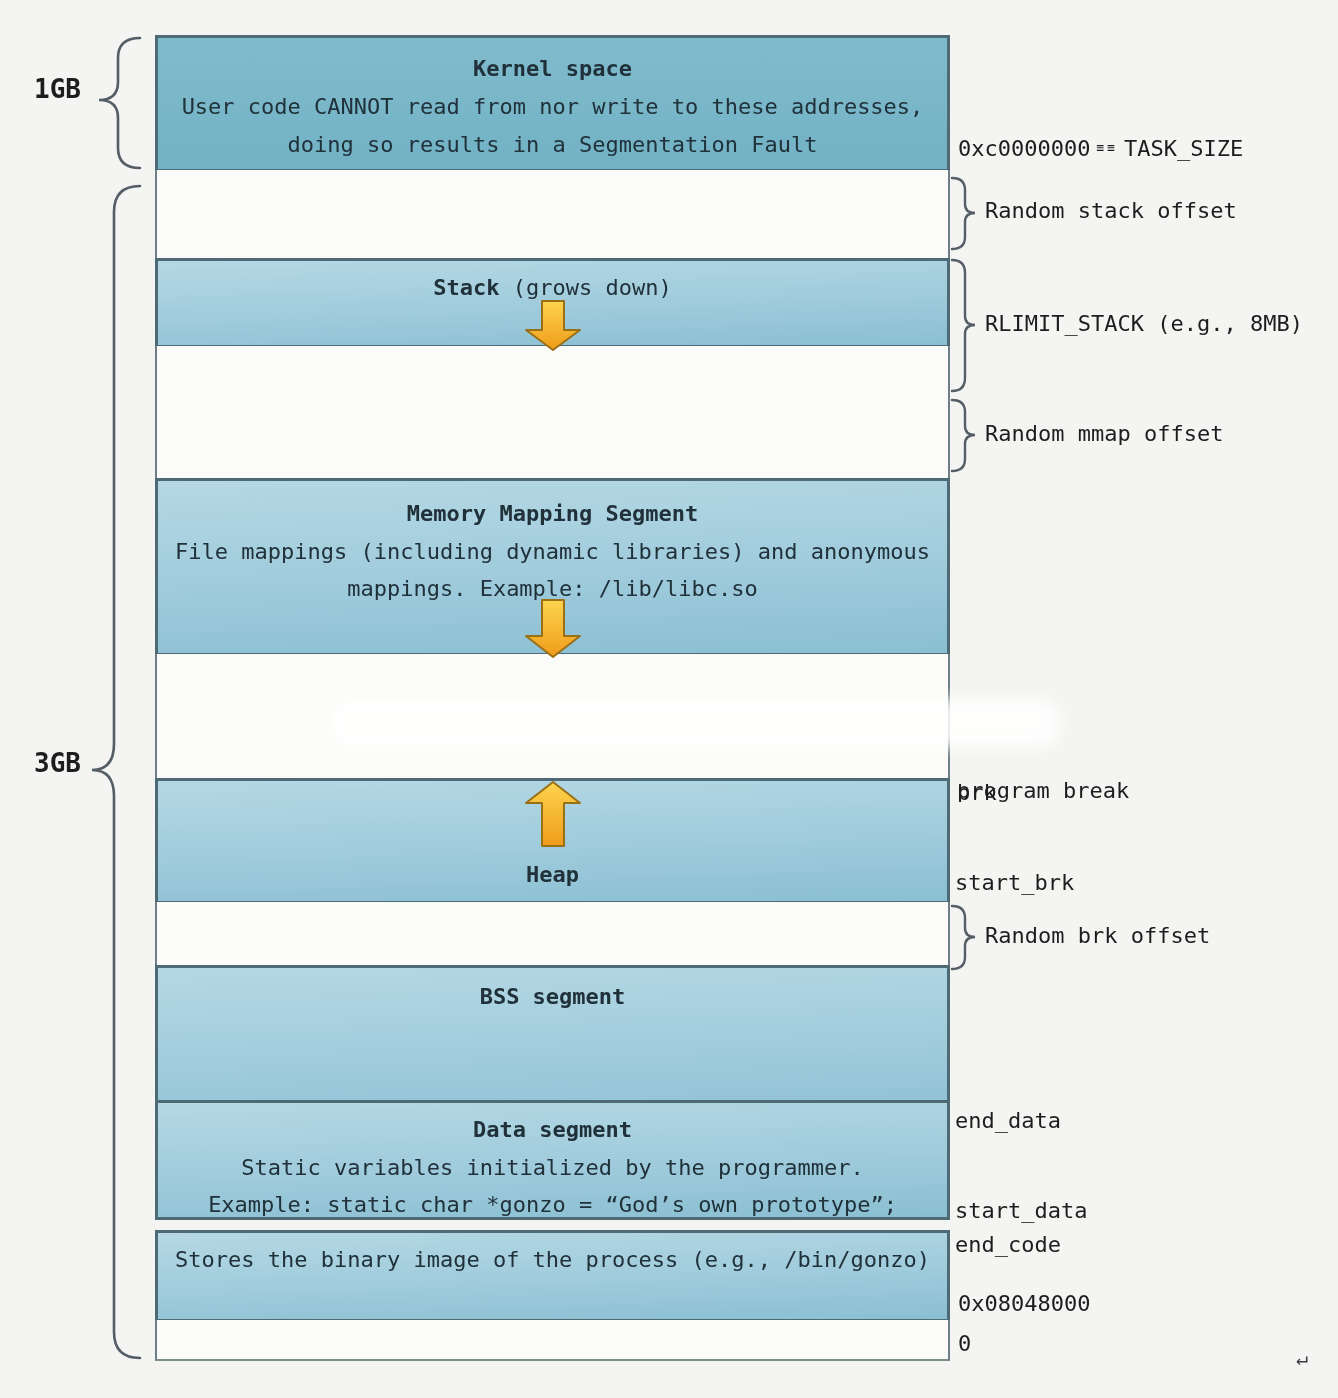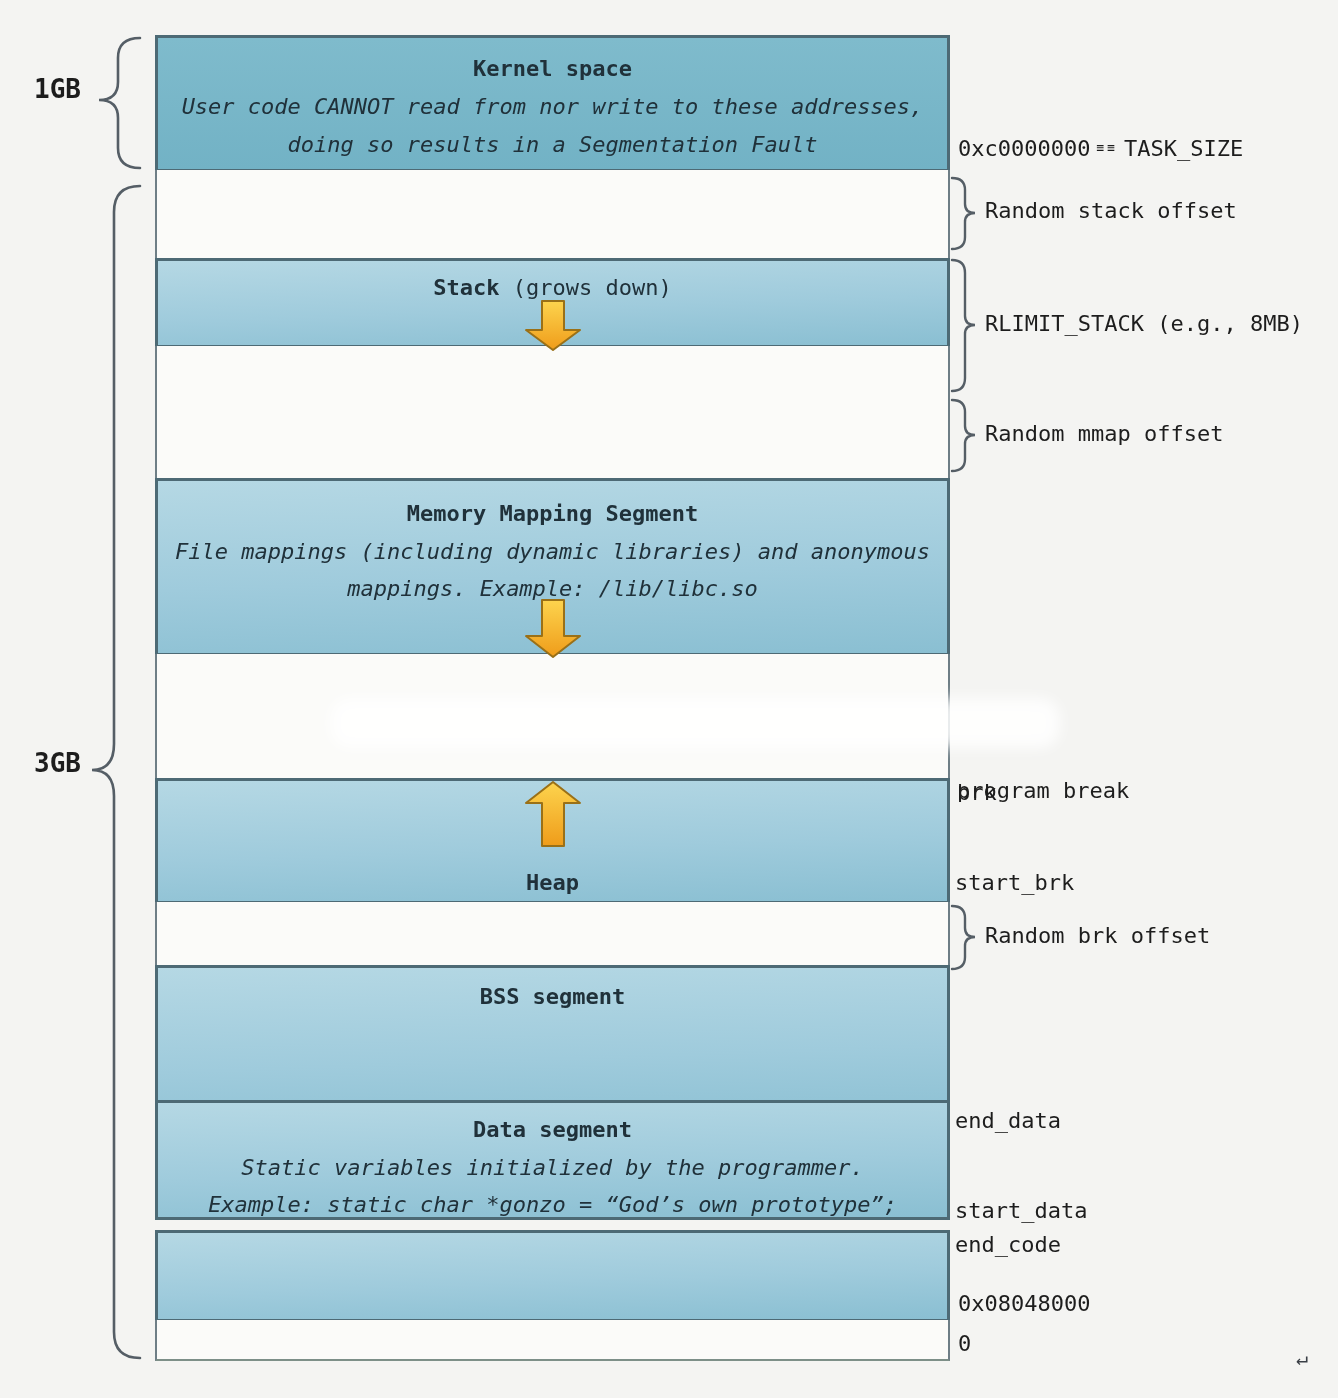--- a/index.html
+++ b/index.html
@@ -16,23 +16,23 @@
   .seg-gap2{top:346px;height:135px;}
   .seg-mms{top:478px;height:178px;padding-top:14px;}
   .seg-gap3{top:654px;height:127px;}
   .seg-heap{top:778px;height:126px;}
   .seg-gap4{top:902px;height:66px;}
   .seg-bss{top:965px;height:169px;padding-top:10px;}
   .seg-data{top:1100px;height:120px;padding-top:8px;}
   .seg-text{top:1230px;height:92px;padding-top:8px;}
   .seg-gap5{top:1320px;height:41px;border-bottom:2px solid #7d8f88;}
   .seg-title{font-weight:bold;font-size:22px;line-height:38px;}
-  .seg-line{font-size:22px;line-height:38px;white-space:nowrap;font-style:italic;}
+  .seg-line{font-size:22px;line-height:38px;white-space:nowrap;}
   .seg-mms .seg-line,.seg-bss .seg-line,.seg-data .seg-line,.seg-text .seg-line{line-height:37px;}
-  .heap-label{position:absolute;left:0;right:0;bottom:6px;font-weight:bold;font-size:22px;}
+  .heap-label{position:absolute;left:0;right:0;bottom:14px;font-weight:bold;font-size:22px;}
   .normal{font-weight:normal;}
   .anno{position:absolute;font-size:22px;color:#1d1d1d;white-space:nowrap;}
   .gb-label{position:absolute;font-size:26px;font-weight:bold;color:#1d1d1d;}
   #a-task{left:958px;top:136px;}
   #a-task .eq{font-size:13px;letter-spacing:3px;vertical-align:4px;padding:0 6px;}
   #a-rso{left:985px;top:198px;}
   #a-rls{left:985px;top:311px;}
   #a-rmo{left:985px;top:421px;}
   #a-pb{left:957px;top:730px;margin-top:48px;}
   #a-brk{left:957px;top:780px;}
@@ -88,20 +88,21 @@
     <div class="seg-title">BSS segment</div>
   </div>
 
   <div class="seg colored seg-data">
     <div class="seg-title">Data segment</div>
     <div class="seg-line">Static variables initialized by the programmer.</div>
     <div class="seg-line">Example: static char *gonzo = “God’s own prototype”;</div>
   </div>
 
   <div class="seg colored seg-text">
+    <div class="seg-line">Stores the binary image of the process (e.g., /bin/gonzo)</div>
   </div>
 
   <div class="seg gap seg-gap5"></div>
 
   <div class="gb-label" id="l-1gb">1GB</div>
   <div class="gb-label" id="l-3gb">3GB</div>
 
   <div class="anno" id="a-task"><span>0xc0000000</span><span class="eq">≡≡</span><span>TASK_SIZE</span></div>
   <div class="anno" id="a-rso">Random stack offset</div>
   <div class="anno" id="a-rls">RLIMIT_STACK (e.g., 8MB)</div>

